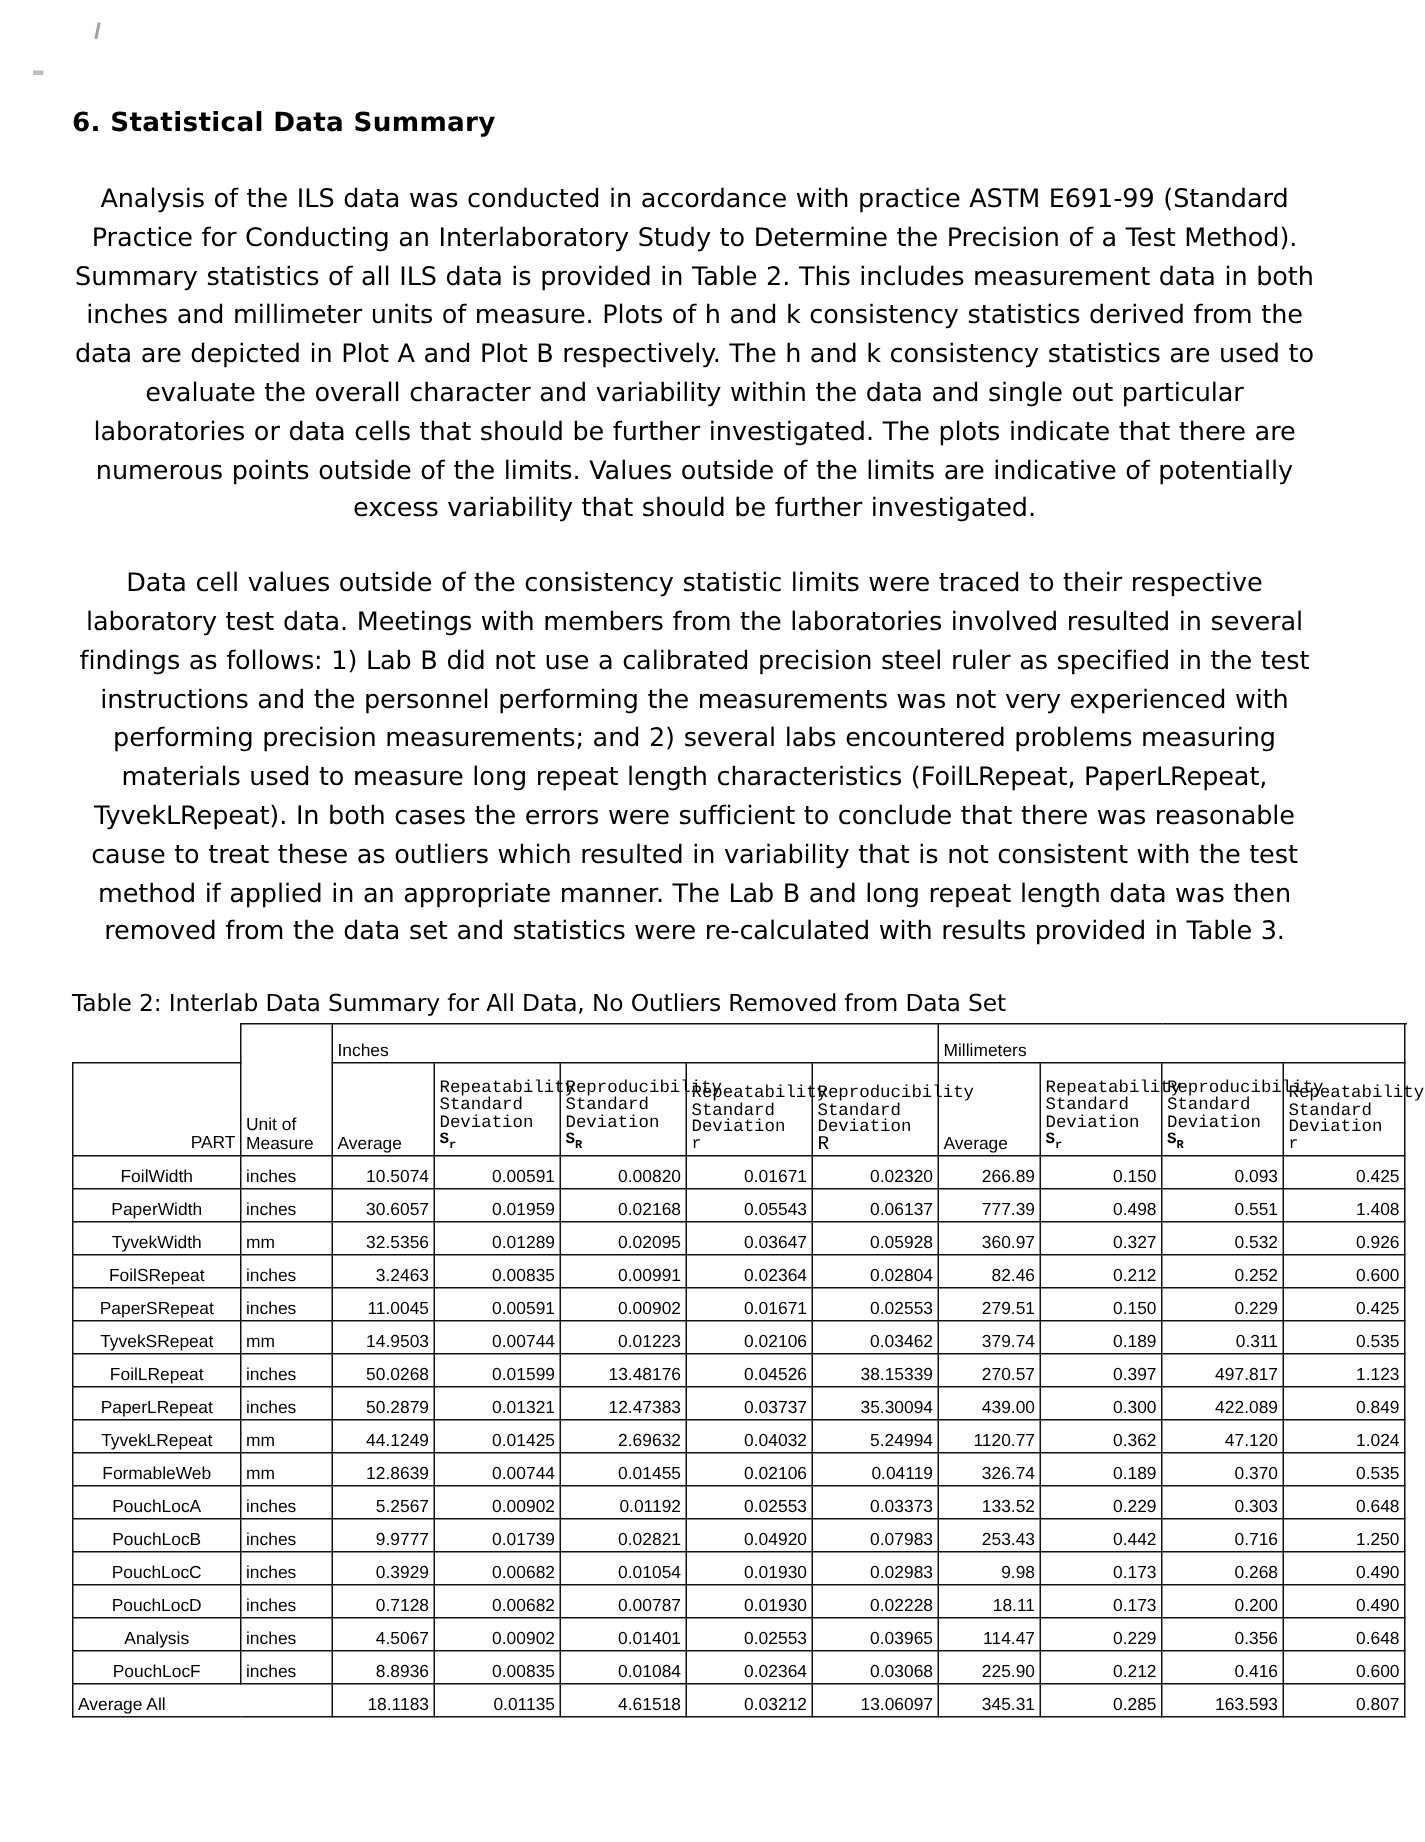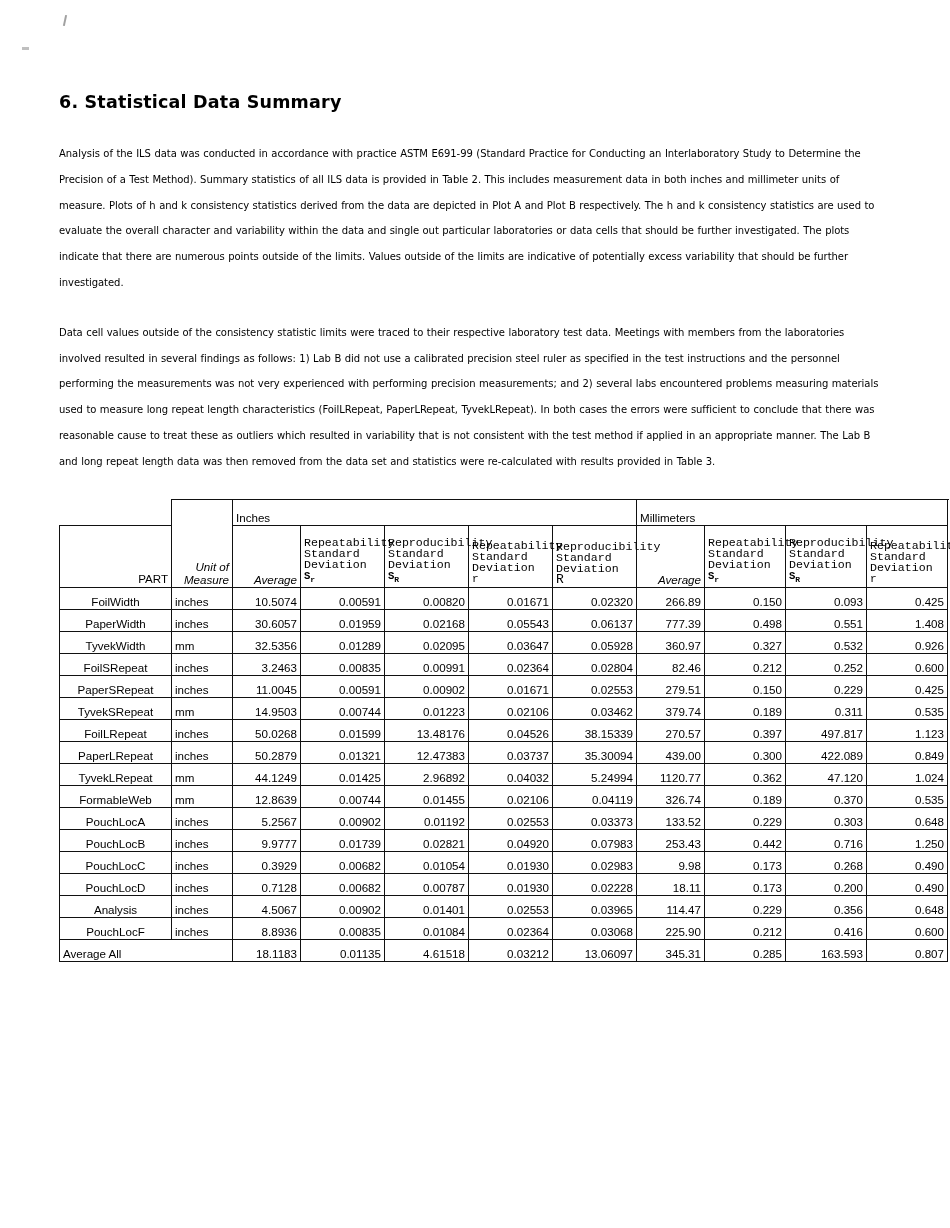--- a/index.html
+++ b/index.html
@@ -23,41 +23,40 @@
   }
   .scan-speck {
     position: absolute;
     background: #8a8a8a;
   }
   .speck-1 { left: 64px; top: 15px; width: 2px; height: 11px; transform: rotate(12deg); opacity: .8; }
   .speck-2 { left: 22px; top: 47px; width: 7px; height: 3px; opacity: .55; }
 
   .content {
     position: absolute;
-    left: 59px;
+    left: 48px;
     top: 72px;
     width: 830px;
-    margin-top: 20px;
   }
 
   h1.section-title {
     font-family: "DejaVu Sans", sans-serif;
     font-size: 17.5px;
     font-weight: bold;
     letter-spacing: 0.2px;
     margin: 0 0 28px 0;
     line-height: 1.2;
   }
 
   p.body-text {
     font-family: "DejaVu Sans", sans-serif;
-    font-size: 10px;
+    font-size: 17px;
     line-height: 25.8px;
     margin: 0 0 24px 0;
-    text-align: left;
+    text-align: center;
     letter-spacing: -0.05px;
     word-spacing: 0.4px;
   }
 
   .table-caption {
     font-family: "DejaVu Sans", sans-serif;
     font-size: 15.6px;
     line-height: 20px;
     margin: 4px 0 3px 0;
     letter-spacing: -0.1px;
@@ -117,25 +116,24 @@
     vertical-align: sub;
   }
   td.head-left {
     text-align: right;
     font-size: 12.4px;
     vertical-align: bottom;
     padding-bottom: 2px;
     line-height: 14px;
   }
   td.head-center-left {
-    text-align: right;
+    text-align: left;
     font-size: 12.4px;
     vertical-align: bottom;
     padding-bottom: 2px;
-    font-style: italic;
   }
 
   td.cell-part {
     text-align: center;
     font-size: 12.2px;
     padding-left: 3px;
   }
   td.cell-unit {
     text-align: left;
     font-size: 12.2px;
@@ -169,20 +167,21 @@
   <div class="scan-speck speck-1"></div>
   <div class="scan-speck speck-2"></div>
 
   <div class="content">
 
     <h1 class="section-title">6. Statistical Data Summary</h1>
 
     <p class="body-text">Analysis of the ILS data was conducted in accordance with practice ASTM E691-99 (Standard Practice for Conducting an Interlaboratory Study to Determine the Precision of a Test Method).  Summary statistics of all ILS data is provided in Table 2.  This includes measurement data in both inches and millimeter units of measure.  Plots of h and k consistency statistics derived from the data are depicted in Plot A and Plot B respectively.  The h and k consistency statistics are used to evaluate the overall character and variability within the data and single out particular laboratories or data cells that should be further investigated.  The plots indicate that there are numerous points outside of the limits.   Values outside of the limits are indicative of potentially excess variability that should be further investigated.</p>
     <p class="body-text">Data cell values outside of the consistency statistic limits were traced to their respective laboratory test data.  Meetings with members from the laboratories involved resulted in several findings as follows:  1) Lab B did not use a calibrated precision steel ruler as specified in the test instructions and the personnel performing the measurements was not very experienced with performing precision measurements; and 2) several labs encountered problems measuring materials used to measure long repeat length characteristics (FoilLRepeat, PaperLRepeat, TyvekLRepeat).   In both cases the errors were sufficient to conclude that there was reasonable cause to treat these as outliers which resulted in variability that is not consistent with the test method if applied in an appropriate manner.  The Lab B and long repeat length data was then removed from the data set and statistics were re-calculated with results provided in Table 3.</p>
 
+    <div class="table-caption">Table 2: Interlab Data Summary for All Data, No Outliers Removed from Data Set</div>
 
     <table class="data-table">
       <colgroup>
         <col class="c-part">
           <col class="c-unit">
         <col class="c-avg">
           <col class="c-std">
           <col class="c-std">
           <col class="c-std">
           <col class="c-std">
@@ -355,21 +354,21 @@
             <td class="cell-num">439.00</td>
             <td class="cell-num">0.300</td>
             <td class="cell-num">422.089</td>
             <td class="cell-num">0.849</td>
           </tr>
           <tr class="data-row">
             <td class="cell-part">TyvekLRepeat</td>
             <td class="cell-unit">mm</td>
             <td class="cell-num">44.1249</td>
             <td class="cell-num">0.01425</td>
-            <td class="cell-num">2.96892</td>
+            <td class="cell-num">2.69632</td>
             <td class="cell-num">0.04032</td>
             <td class="cell-num">5.24994</td>
             <td class="cell-num">1120.77</td>
             <td class="cell-num">0.362</td>
             <td class="cell-num">47.120</td>
             <td class="cell-num">1.024</td>
           </tr>
           <tr class="data-row">
             <td class="cell-part">FormableWeb</td>
             <td class="cell-unit">mm</td>

